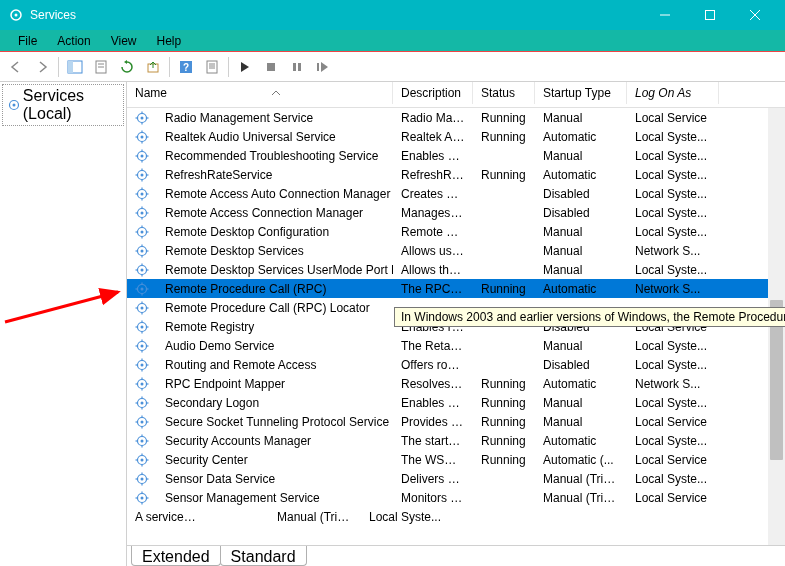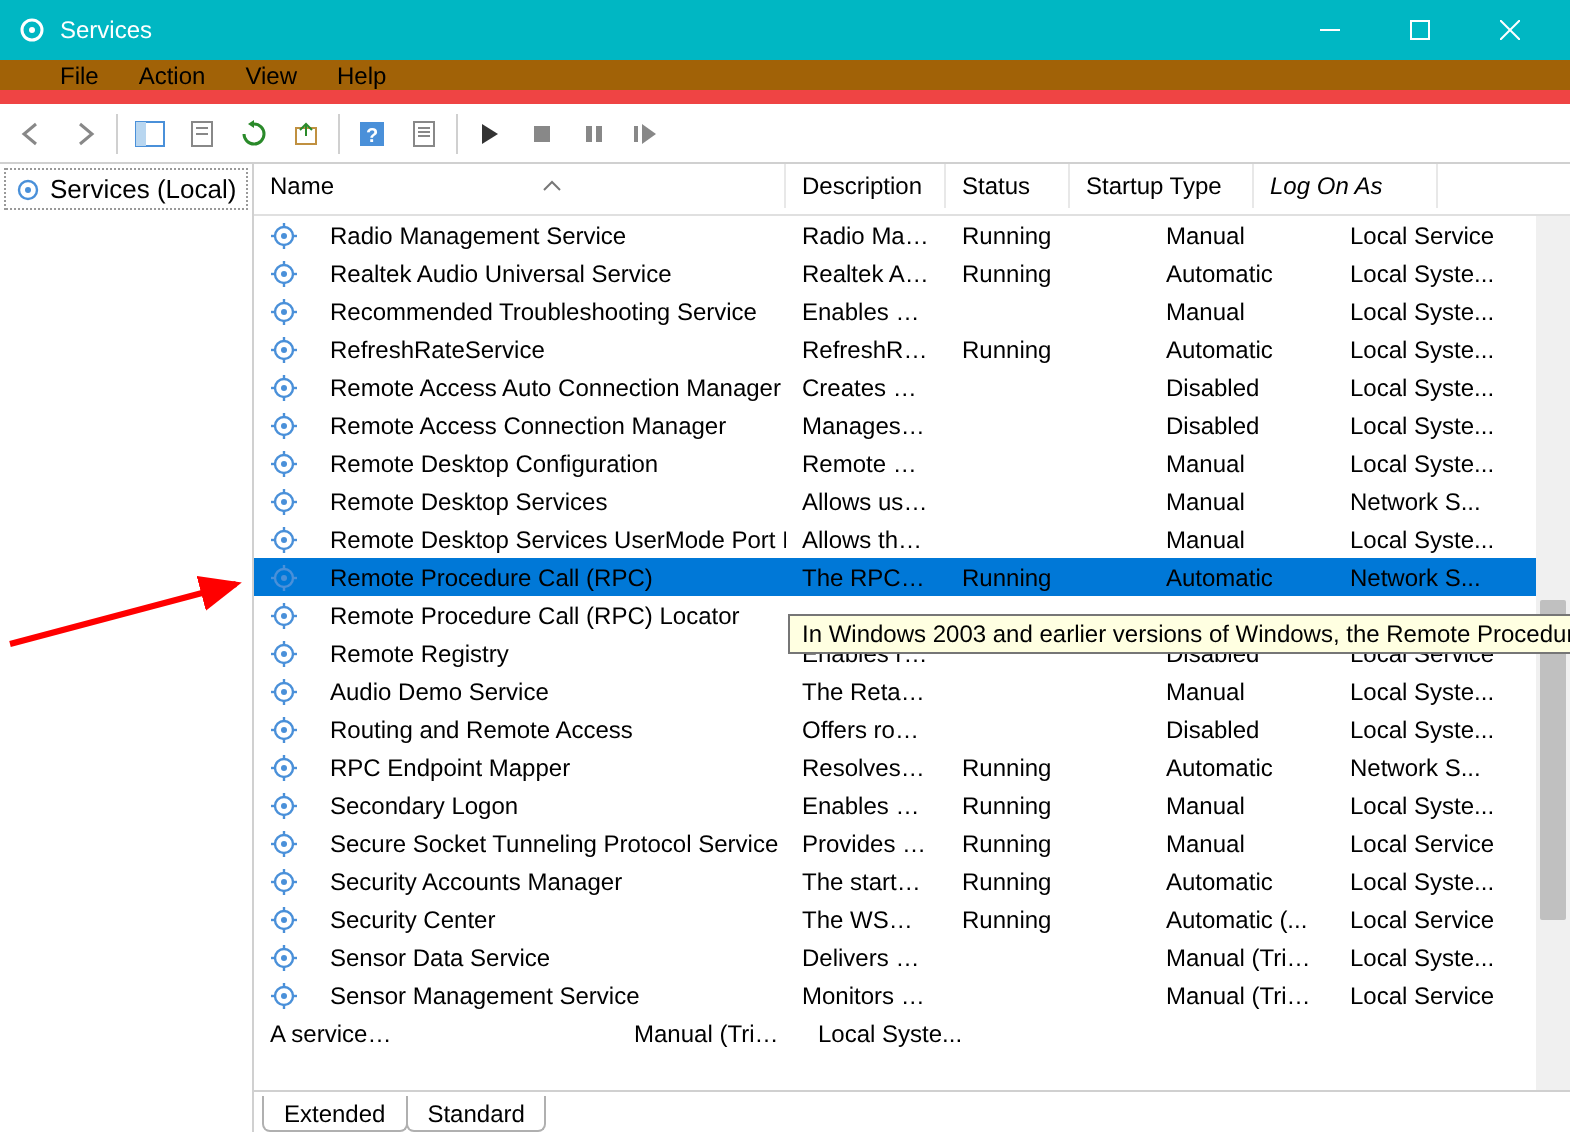--- a/index.html
+++ b/index.html
@@ -1,49 +1,49 @@
 <!DOCTYPE html>
 <html><head>
 <meta charset="utf-8">
 <style>
 * { margin:0; padding:0; box-sizing:border-box; font-family:"Segoe UI",Arial,sans-serif; }
 body { background:#fff; width:785px; height:566px; overflow:hidden; position:relative; }
 .titlebar { height:30px; background:#00b7c3; display:flex; align-items:center; padding:0 8px; color:#fff; }
 .titlebar .icon { width:16px; height:16px; margin-right:6px; }
 .titlebar .title { font-size:12px; flex:1; }
 .titlebar .winbtn { width:45px; height:30px; display:flex; align-items:center; justify-content:center; }
-.menubar { height:22px; background:#a16207; display:flex; align-items:center; padding:0 20px; font-size:12px; border-bottom:7px solid #ef4444; }
+.menubar { height:22px; background:#14b8a6; display:flex; align-items:center; padding:0 8px; font-size:12px; border-bottom:1px solid #ef4444; }
 .menubar span { padding:2px 10px; }
 .toolbar { height:30px; background:#fff; display:flex; align-items:center; padding:0 4px; border-bottom:1px solid #d0d0d0; gap:2px; }
 .toolbar .tb { width:24px; height:24px; display:flex; align-items:center; justify-content:center; border:1px solid transparent; }
 .toolbar .sep { width:1px; height:20px; background:#d0d0d0; margin:0 2px; }
 .content { display:flex; height:484px; }
 .leftpane { width:127px; border-right:1px solid #d0d0d0; padding:2px; background:#fff; }
-.leftitem { display:flex; align-items:center; padding:2px 4px; font-size:13px; border:1px dotted #999; }
+.leftitem { display:flex; align-items:center; padding:2px 4px; font-size:16px; border:1px dotted #999; }
 .leftitem svg { margin-right:4px; }
 .rightpane { flex:1; display:flex; flex-direction:column; background:#fff; position:relative; }
 .colhd { display:flex; height:26px; border-bottom:1px solid #e0e0e0; font-size:12px; align-items:flex-start; background:#fff; }
 .colhd div { padding:4px 8px; border-right:1px solid #e8e8e8; overflow:hidden; white-space:nowrap; }
 .col-name { width:266px; display:flex; align-items:center; }
 .col-desc { width:80px; }
 .col-stat { width:62px; }
 .col-stype { width:92px; }
 .col-logon { width:92px;font-style:italic; }
 .rows { flex:1; overflow:hidden; font-size:12px; }
 .row { display:flex; height:19px; align-items:center; white-space:nowrap; }
 .row .cell { padding:0 8px; overflow:hidden; text-overflow:ellipsis; }
 .row .c-name { width:266px; display:flex; align-items:center; gap:16px; }
 .row .c-desc { width:80px; }
 .row .c-stat { width:62px; }
-.row .c-stype { width:92px;margin-left:40px; }
+.row .c-stype { width:92px; }
 .row .c-logon { width:92px; }
 .row.selected { background:#0078d7; color:#000000; }
 .gear { width:14px; height:14px; flex-shrink:0; }
 .tooltip { position:absolute; background:#ffffe1; border:1px solid #767676; padding:2px 6px; font-size:12px; white-space:nowrap; top:225px; left:267px; z-index:10; }
-.tabbar { height:21px; display:flex; align-items:flex-end; font-size:12px; border-top:1px solid #d0d0d0; padding-left:4px; background:#fff; }
+.tabbar { height:21px; display:flex; font-size:16px; border-top:1px solid #d0d0d0; padding-left:4px; background:#fff; }
 .tabbar .tab { padding:2px 10px 1px; border:1px solid #b0b0b0; border-top:none; border-radius:0 0 4px 4px; margin-right:-1px; background:#fff; position:relative; }
 .tabbar .tab.active { background:#fff; border-bottom:1px solid #b0b0b0; }
 .scrollbar { position:absolute; right:0; top:26px; bottom:21px; width:17px; background:#f0f0f0; }
 .scrollbar .thumb { position:absolute; left:2px; right:2px; top:192px; height:160px; background:#c0c0c0; border-radius:1px; }
 
 .arrow { position:absolute; top:262px; left:0; z-index:50; pointer-events:none; }
 </style>
 </head>
 <body>
 

